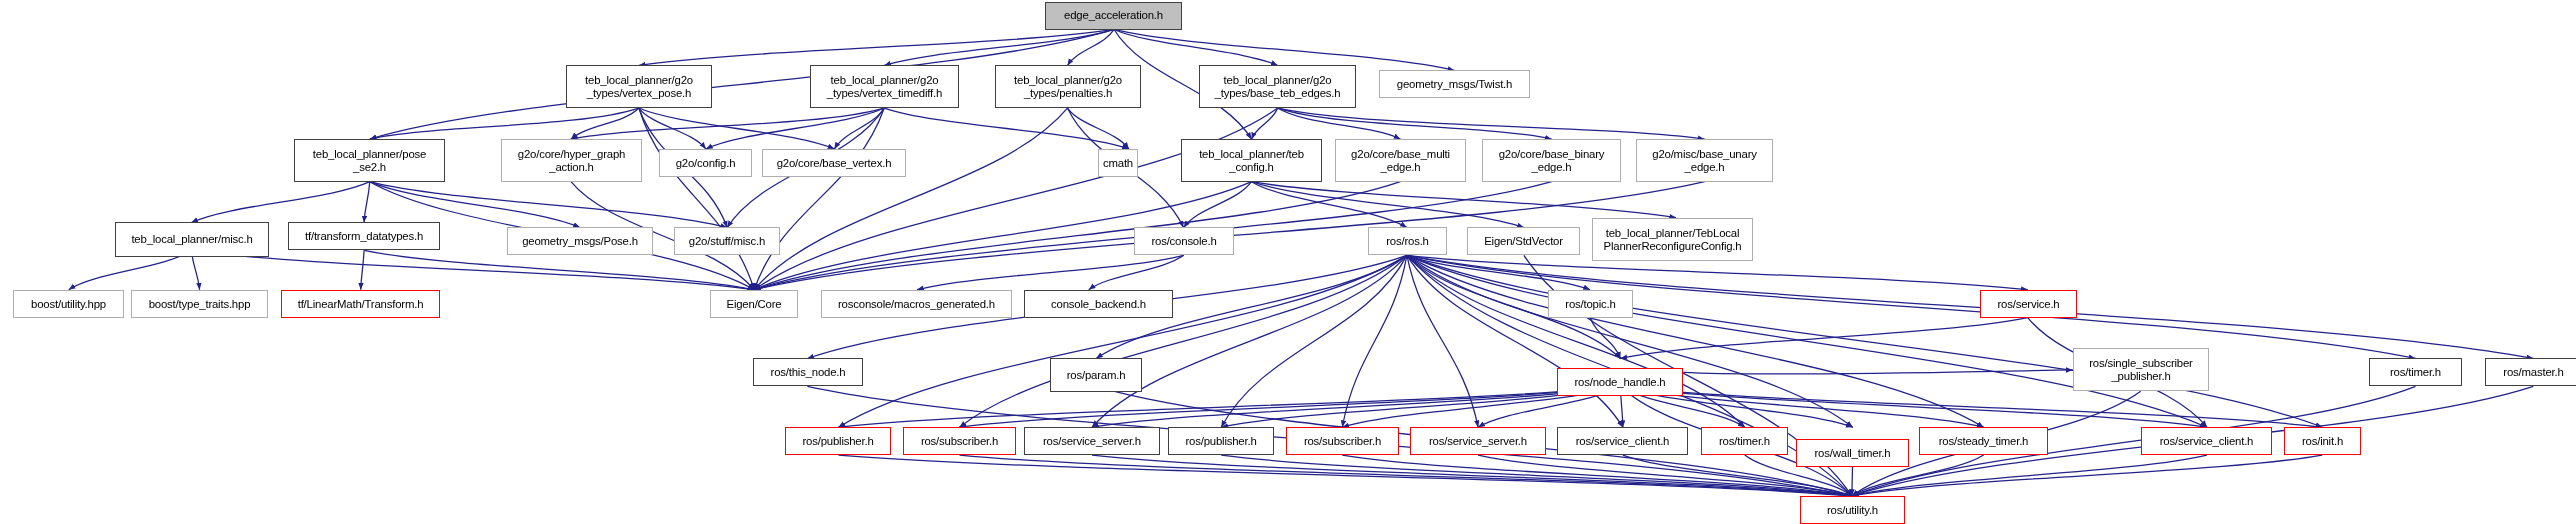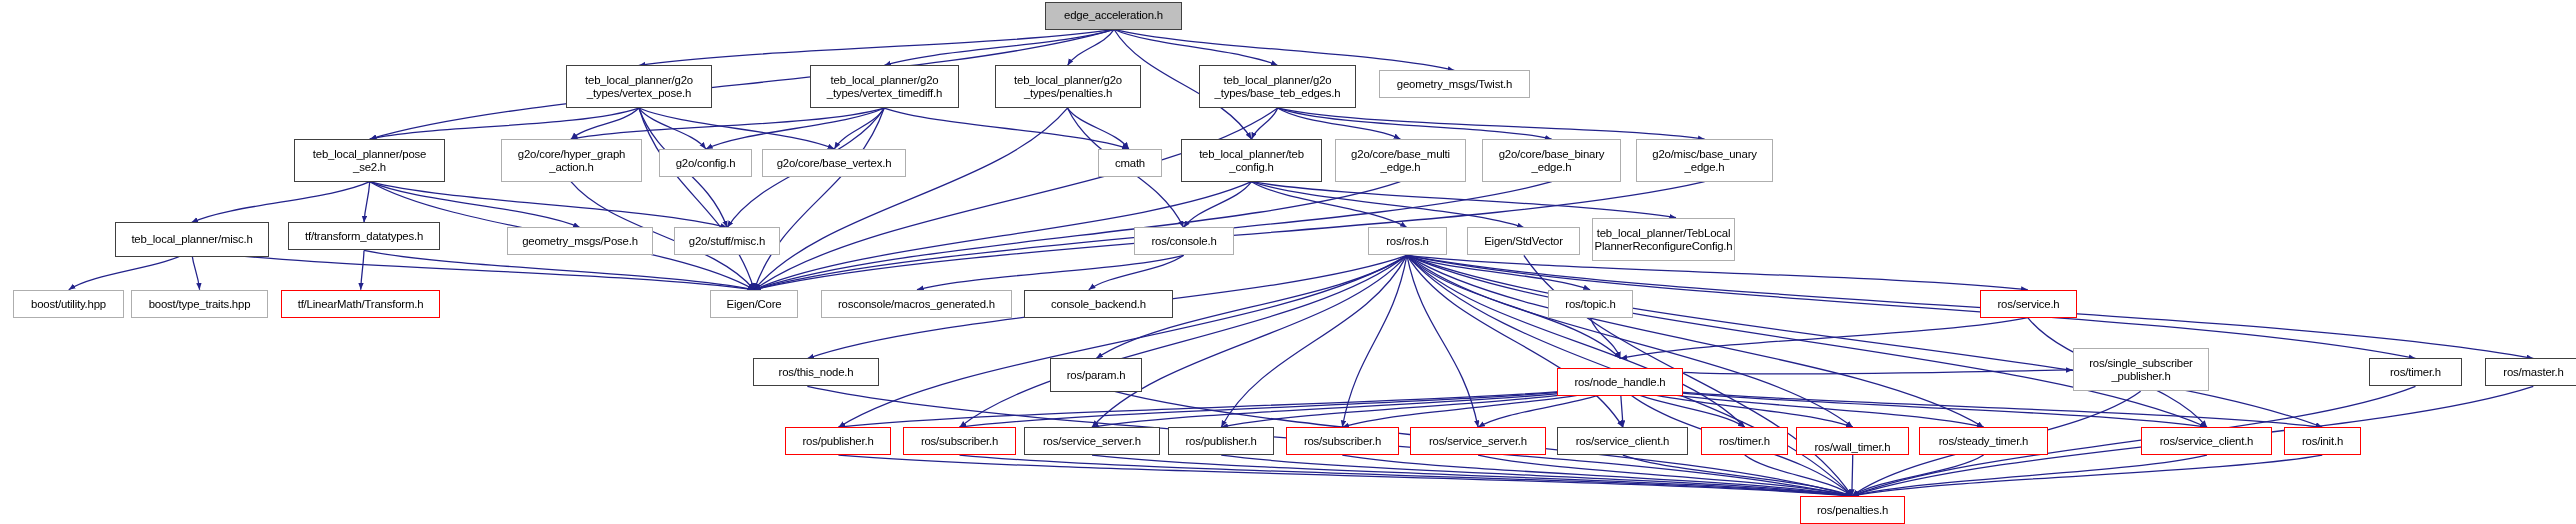--- a/index.html
+++ b/index.html
@@ -140,61 +140,61 @@
 _types/penalties.h</span></div>
       <div class="node b" title="teb_local_planner/g2o_types/base_teb_edges.h" style="left: 1199px; top: 65px; width: 157px; height: 43px;"><span>teb_local_planner/g2o
 _types/base_teb_edges.h</span></div>
       <div class="node" title="geometry_msgs/Twist.h" style="left: 1379px; top: 70px; width: 151px; height: 28px;"><span>geometry_msgs/Twist.h</span></div>
       <div class="node b" title="teb_local_planner/pose_se2.h" style="left: 294px; top: 139px; width: 151px; height: 43px;"><span>teb_local_planner/pose
 _se2.h</span></div>
       <div class="node" title="g2o/core/hyper_graph_action.h" style="left: 501px; top: 139px; width: 141px; height: 43px;"><span>g2o/core/hyper_graph
 _action.h</span></div>
       <div class="node" title="g2o/config.h" style="left: 659px; top: 149px; width: 93px; height: 28px;"><span>g2o/config.h</span></div>
       <div class="node" title="g2o/core/base_vertex.h" style="left: 762px; top: 149px; width: 144px; height: 28px;"><span>g2o/core/base_vertex.h</span></div>
-      <div class="node" title="cmath" style="left: 1098px; top: 149px; width: 64px; height: 28px;"><span>cmath</span></div>
+      <div class="node" title="cmath" style="left: 1098px; top: 149px; width: 40px; height: 28px;"><span>cmath</span></div>
       <div class="node b" title="teb_local_planner/teb_config.h" style="left: 1181px; top: 139px; width: 141px; height: 43px;"><span>teb_local_planner/teb
 _config.h</span></div>
       <div class="node" title="g2o/core/base_multi_edge.h" style="left: 1335px; top: 139px; width: 131px; height: 43px;"><span>g2o/core/base_multi
 _edge.h</span></div>
       <div class="node" title="g2o/core/base_binary_edge.h" style="left: 1482px; top: 139px; width: 139px; height: 43px;"><span>g2o/core/base_binary
 _edge.h</span></div>
       <div class="node" title="g2o/core/base_unary_edge.h" style="left: 1636px; top: 139px; width: 137px; height: 43px;"><span>g2o/misc/base_unary
 _edge.h</span></div>
       <div class="node b" title="teb_local_planner/misc.h" style="left: 115px; top: 222px; width: 154px; height: 35px;"><span>teb_local_planner/misc.h</span></div>
       <div class="node b" title="tf/transform_datatypes.h" style="left: 288px; top: 222px; width: 152px; height: 28px;"><span>tf/transform_datatypes.h</span></div>
       <div class="node" title="geometry_msgs/Pose.h" style="left: 507px; top: 227px; width: 146px; height: 28px;"><span>geometry_msgs/Pose.h</span></div>
       <div class="node" title="g2o/stuff/misc.h" style="left: 674px; top: 227px; width: 106px; height: 28px;"><span>g2o/stuff/misc.h</span></div>
       <div class="node" title="ros/console.h" style="left: 1134px; top: 227px; width: 100px; height: 28px;"><span>ros/console.h</span></div>
       <div class="node" title="ros/ros.h" style="left: 1368px; top: 227px; width: 79px; height: 28px;"><span>ros/ros.h</span></div>
       <div class="node" title="Eigen/StdVector" style="left: 1467px; top: 227px; width: 113px; height: 28px;"><span>Eigen/StdVector</span></div>
-      <div class="node" title="teb_local_planner/TebLocalPlannerReconfigureConfig.h" style="left: 1592px; top: 218px; width: 143px; height: 43px;"><span>teb_local_planner/TebLocal
+      <div class="node" title="teb_local_planner/TebLocalPlannerReconfigureConfig.h" style="left: 1592px; top: 218px; width: 161px; height: 43px;"><span>teb_local_planner/TebLocal
 PlannerReconfigureConfig.h</span></div>
       <div class="node" title="boost/utility.hpp" style="left: 13px; top: 290px; width: 111px; height: 28px;"><span>boost/utility.hpp</span></div>
       <div class="node" title="boost/type_traits.hpp" style="left: 131px; top: 290px; width: 137px; height: 28px;"><span>boost/type_traits.hpp</span></div>
       <div class="node r" title="tf/LinearMath/Transform.h" style="left: 281px; top: 290px; width: 159px; height: 28px;"><span>tf/LinearMath/Transform.h</span></div>
       <div class="node" title="Eigen/Core" style="left: 710px; top: 290px; width: 88px; height: 28px;"><span>Eigen/Core</span></div>
       <div class="node" title="rosconsole/macros_generated.h" style="left: 821px; top: 290px; width: 191px; height: 28px;"><span>rosconsole/macros_generated.h</span></div>
       <div class="node b" title="console_backend.h" style="left: 1024px; top: 290px; width: 149px; height: 28px;"><span>console_backend.h</span></div>
       <div class="node" title="ros/topic.h" style="left: 1548px; top: 290px; width: 85px; height: 28px;"><span>ros/topic.h</span></div>
       <div class="node r" title="ros/service.h" style="left: 1980px; top: 290px; width: 97px; height: 28px;"><span>ros/service.h</span></div>
-      <div class="node b" title="ros/this_node.h" style="left: 753px; top: 358px; width: 126px; height: 28px; text-align: center;"><span>ros/this_node.h</span></div>
+      <div class="node b" title="ros/this_node.h" style="left: 753px; top: 358px; width: 110px; height: 28px; text-align: center;"><span>ros/this_node.h</span></div>
       <div class="node b" title="ros/param.h" style="left: 1050px; top: 358px; width: 92px; height: 34px;"><span>ros/param.h</span></div>
       <div class="node r" title="ros/node_handle.h" style="left: 1557px; top: 368px; width: 126px; height: 28px;"><span>ros/node_handle.h</span></div>
       <div class="node" title="ros/single_subscriber_publisher.h" style="left: 2073px; top: 348px; width: 136px; height: 43px;"><span>ros/single_subscriber
 _publisher.h</span></div>
       <div class="node b" title="ros/names.h" style="left: 2369px; top: 358px; width: 93px; height: 28px;"><span>ros/timer.h</span></div>
       <div class="node b" title="ros/master.h" style="left: 2485px; top: 358px; width: 97px; height: 28px;"><span>ros/master.h</span></div>
       <div class="node r" title="ros/publisher.h" style="left: 785px; top: 427px; width: 106px; height: 28px;"><span>ros/publisher.h</span></div>
       <div class="node r" title="ros/subscriber.h" style="left: 903px; top: 427px; width: 113px; height: 28px;"><span>ros/subscriber.h</span></div>
       <div class="node b" title="ros/service_server.h" style="left: 1024px; top: 427px; width: 136px; height: 28px;"><span>ros/service_server.h</span></div>
       <div class="node b" title="ros/publisher.h" style="left: 1168px; top: 427px; width: 106px; height: 28px;"><span>ros/publisher.h</span></div>
       <div class="node r" title="ros/subscriber.h" style="left: 1286px; top: 427px; width: 113px; height: 28px;"><span>ros/subscriber.h</span></div>
       <div class="node r" title="ros/service_server.h" style="left: 1410px; top: 427px; width: 136px; height: 28px;"><span>ros/service_server.h</span></div>
       <div class="node b" title="ros/service_client.h" style="left: 1557px; top: 427px; width: 131px; height: 28px;"><span>ros/service_client.h</span></div>
       <div class="node r" title="ros/timer.h" style="left: 1701px; top: 427px; width: 87px; height: 28px;"><span>ros/timer.h</span></div>
-      <div class="node r" title="ros/wall_timer.h" style="left: 1796px; top: 427px; width: 113px; height: 28px; align-items: flex-end;"><span>ros/wall_timer.h</span></div>
+      <div class="node r" title="ros/wall_timer.h" style="left: 1796px; top: 439px; width: 113px; height: 28px;"><span>ros/wall_timer.h</span></div>
       <div class="node r" title="ros/steady_timer.h" style="left: 1919px; top: 427px; width: 129px; height: 28px;"><span>ros/steady_timer.h</span></div>
       <div class="node r" title="ros/service_client.h" style="left: 2141px; top: 427px; width: 131px; height: 28px;"><span>ros/service_client.h</span></div>
       <div class="node r" title="ros/init.h" style="left: 2284px; top: 427px; width: 77px; height: 28px;"><span>ros/init.h</span></div>
-      <div class="node r" title="ros/forwards.h" style="left: 1800px; top: 496px; width: 105px; height: 28px;"><span>ros/penalties.h</span></div>
+      <div class="node r" title="ros/forwards.h" style="left: 1800px; top: 496px; width: 105px; height: 28px;"><span>ros/utility.h</span></div>
     </div>
 </div>
 
 
 </body></html>

